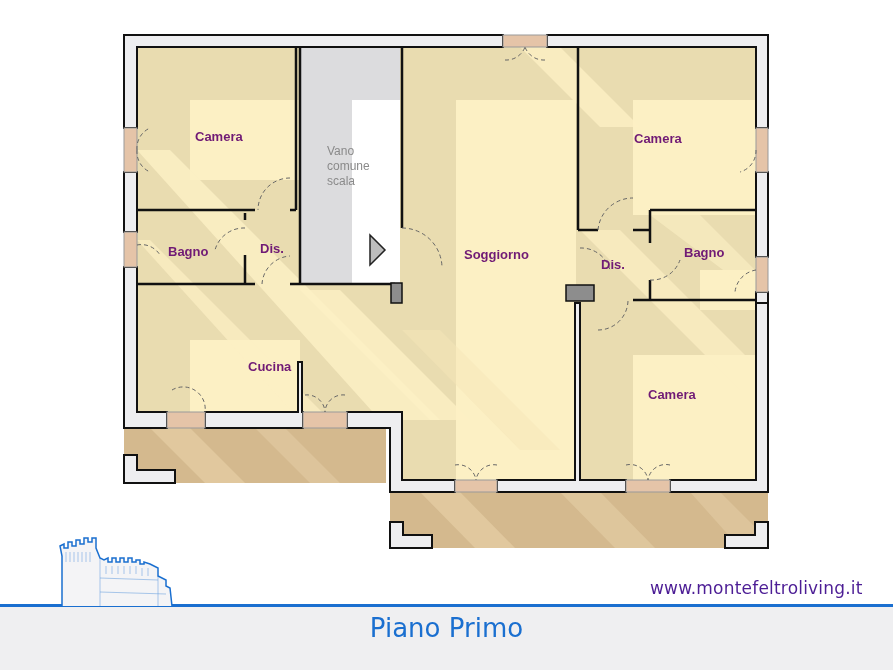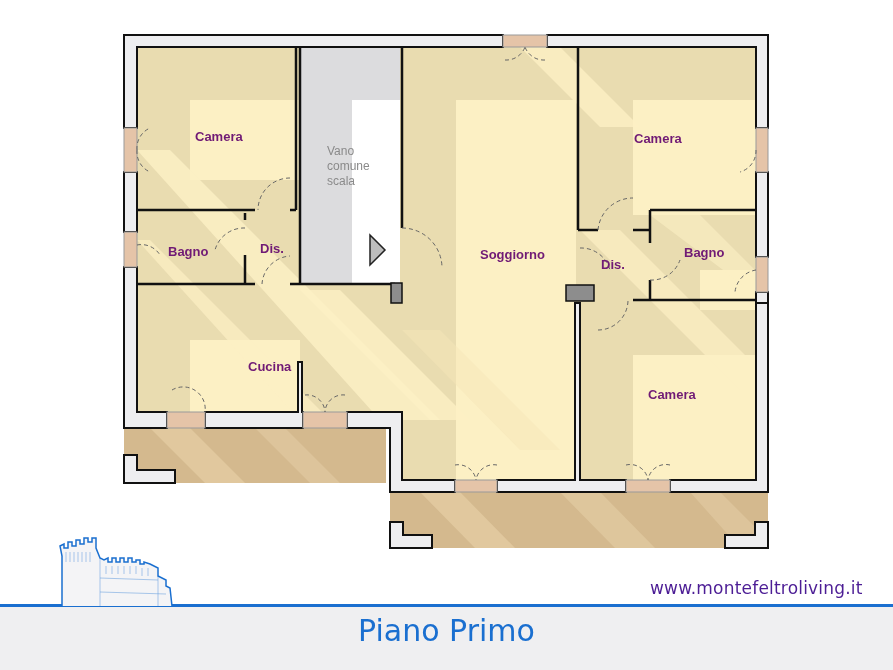--- a/index.html
+++ b/index.html
@@ -24,21 +24,21 @@
   .footer-line {
     position: absolute; left: 0; top: 604px; width: 893px; height: 3px;
     background: #1a6fd0;
   }
   .website {
     position: absolute; left: 650px; top: 578px; font-size: 17px; color: #4c1d95;
     font-family: "DejaVu Sans", sans-serif; letter-spacing: 0.2px;
   }
   .floor-title {
     position: absolute; left: 0; width: 893px; top: 613px; text-align: center;
-    font-size: 30px; color: #1a6fd0; font-family: "DejaVu Sans", sans-serif;
+    font-size: 26px; color: #1a6fd0; font-family: "DejaVu Sans", sans-serif;
   }
   #logo { position: absolute; left: 0; top: 528px; }
 </style>
 </head>
 <body>
 
 <svg id="plan" width="893" height="670" viewBox="0 0 893 670">
   <defs>
     <clipPath id="interior">
       <path d="M137,47 L763,47 L763,482 L402,482 L402,420 L137,420 Z"></path>
@@ -165,21 +165,21 @@
 </svg>
 
 <div class="room-label" style="left:195px;top:129px;">Camera</div>
 <div class="room-label" style="left:168px;top:244px;">Bagno</div>
 <div class="room-label" style="left:260px;top:241px;">Dis.</div>
 <div class="stair-label" style="left:327px;top:144px;">
   <div>Vano</div>
   <div>comune</div>
   <div>scala</div>
 </div>
-<div class="room-label" style="left:480px;top:247px;">Soggiorno</div>
+<div class="room-label" style="left:464px;top:247px;">Soggiorno</div>
 <div class="room-label" style="left:634px;top:131px;">Camera</div>
 <div class="room-label" style="left:601px;top:257px;">Dis.</div>
 <div class="room-label" style="left:684px;top:245px;">Bagno</div>
 <div class="room-label" style="left:248px;top:359px;">Cucina</div>
 <div class="room-label" style="left:648px;top:387px;">Camera</div>
 
 <div class="footer-band"></div>
 <div class="footer-line"></div>
 
 <svg id="logo" width="200" height="80" viewBox="0 0 200 80">

